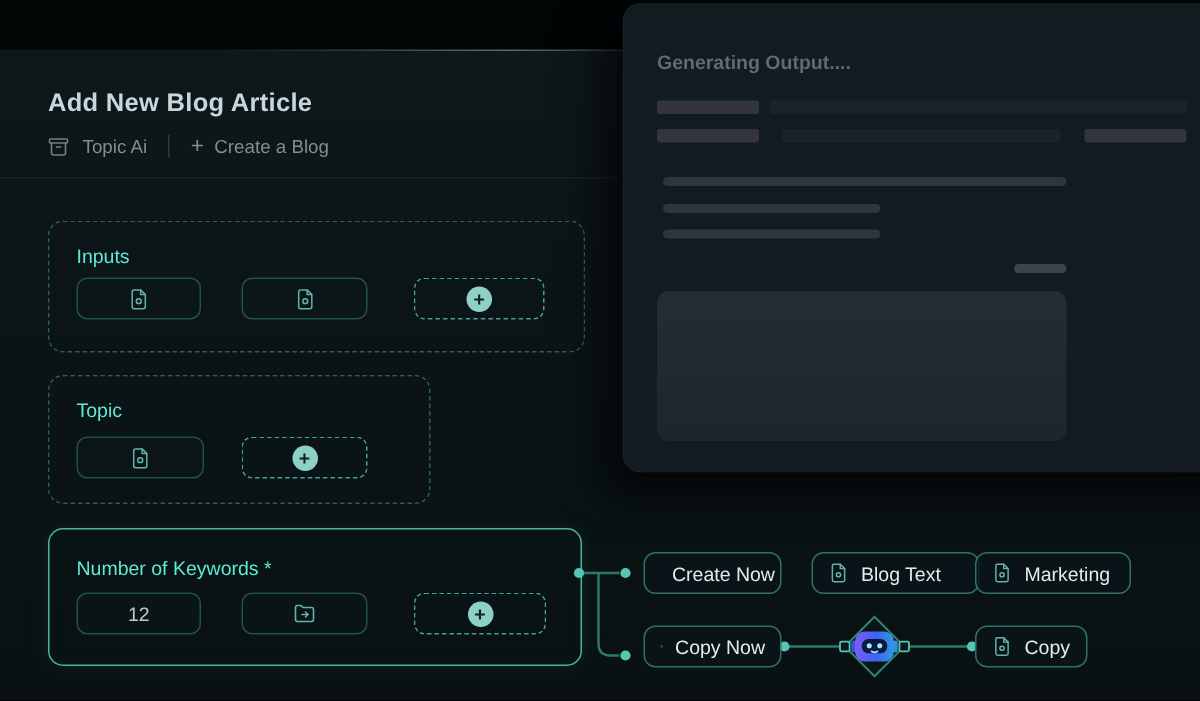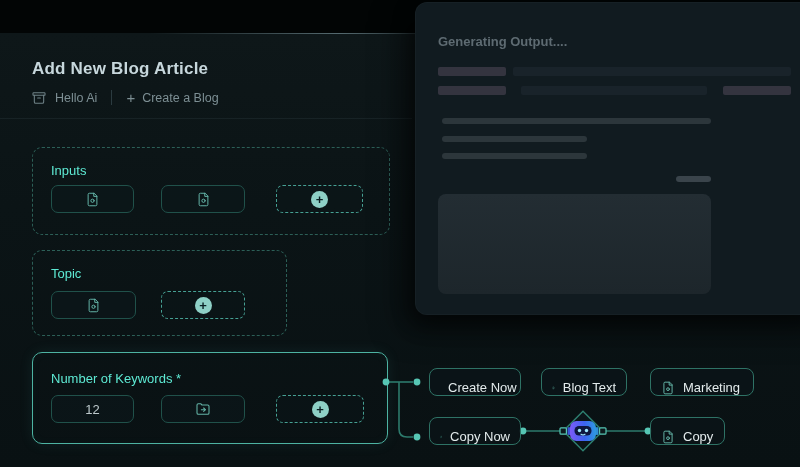--- a/index.html
+++ b/index.html
@@ -41,26 +41,26 @@
              box-shadow:-14px 14px 30px rgba(0,0,0,.5),0 8px 22px rgba(0,0,0,.45);z-index:6;padding-left:28px;}
   .out-title{position:absolute;left:22px;top:31px;font-size:13px;font-weight:700;color:#5e6b72;}
   .sk{position:absolute;border-radius:2px;}
   .sk.purple{background:#34343f;}
   .sk.dark{background:#19232a;}
   .sk.lite{background:#2c363b;border-radius:3px;}
   .sk.small{background:#3a444b;border-radius:3px;}
   .big-box{position:absolute;left:22px;top:191px;width:273px;height:100px;border-radius:8px;
            background:linear-gradient(180deg,#232d33 0%,#1d262b 100%);}
   
-  .node{position:absolute;display:flex;align-items:flex-end;gap:8px;height:28px;box-sizing:border-box;
+  .node{position:absolute;display:flex;align-items:center;gap:8px;height:28px;box-sizing:border-box;
         background:rgba(10,20,23,.85);border:1px solid #2e7265;border-radius:8px;padding:0 10px;
         color:#63b3a6;cursor:pointer;z-index:4;}
   .node .node-label{font-size:13px;font-weight:500;color:#e3ebec;white-space:nowrap;}
   .n-create{left:429px;top:368px;width:92px;}
-  .n-blog{left:541px;top:368px;width:86px;}
+  .n-blog{left:541px;top:368px;width:112px;}
   .n-marketing{left:650px;top:368px;width:104px;}
   .n-copy{left:429px;top:417px;width:92px;}
   .n-done{left:650px;top:417px;width:75px;justify-content:flex-start;}
   .wires{position:absolute;left:0;top:0;z-index:3;}
   svg{display:block;}
 </style>
 </head>
 <body>
 
 <div class="stage">
@@ -68,21 +68,21 @@
 
   <h1 class="page-title">Add New Blog Article</h1>
   <div class="meta-row">
     <span class="icn">
       <svg width="16" height="16" viewBox="0 0 24 24" fill="none" stroke="currentColor" stroke-width="1.6" stroke-linecap="round" stroke-linejoin="round">
         <rect x="3" y="4" width="18" height="4" rx="1"></rect>
           <path d="M5 8v10a2 2 0 0 0 2 2h10a2 2 0 0 0 2-2V8"></path>
           <path d="M10 12h4"></path>
       </svg>
     </span>
-    <span>Hello Ai</span>
+    <span>Topic Ai</span>
     <span class="vdiv"></span>
     <span style="display:flex;align-items:center;gap:5px;">
       <span class="plus-glyph">+</span>
       <span>Create a Blog</span>
     </span>
   </div>
   <div class="hdiv"></div>
 
   <div class="group dashed g-inputs">
     <span class="group-label">Inputs</span>

